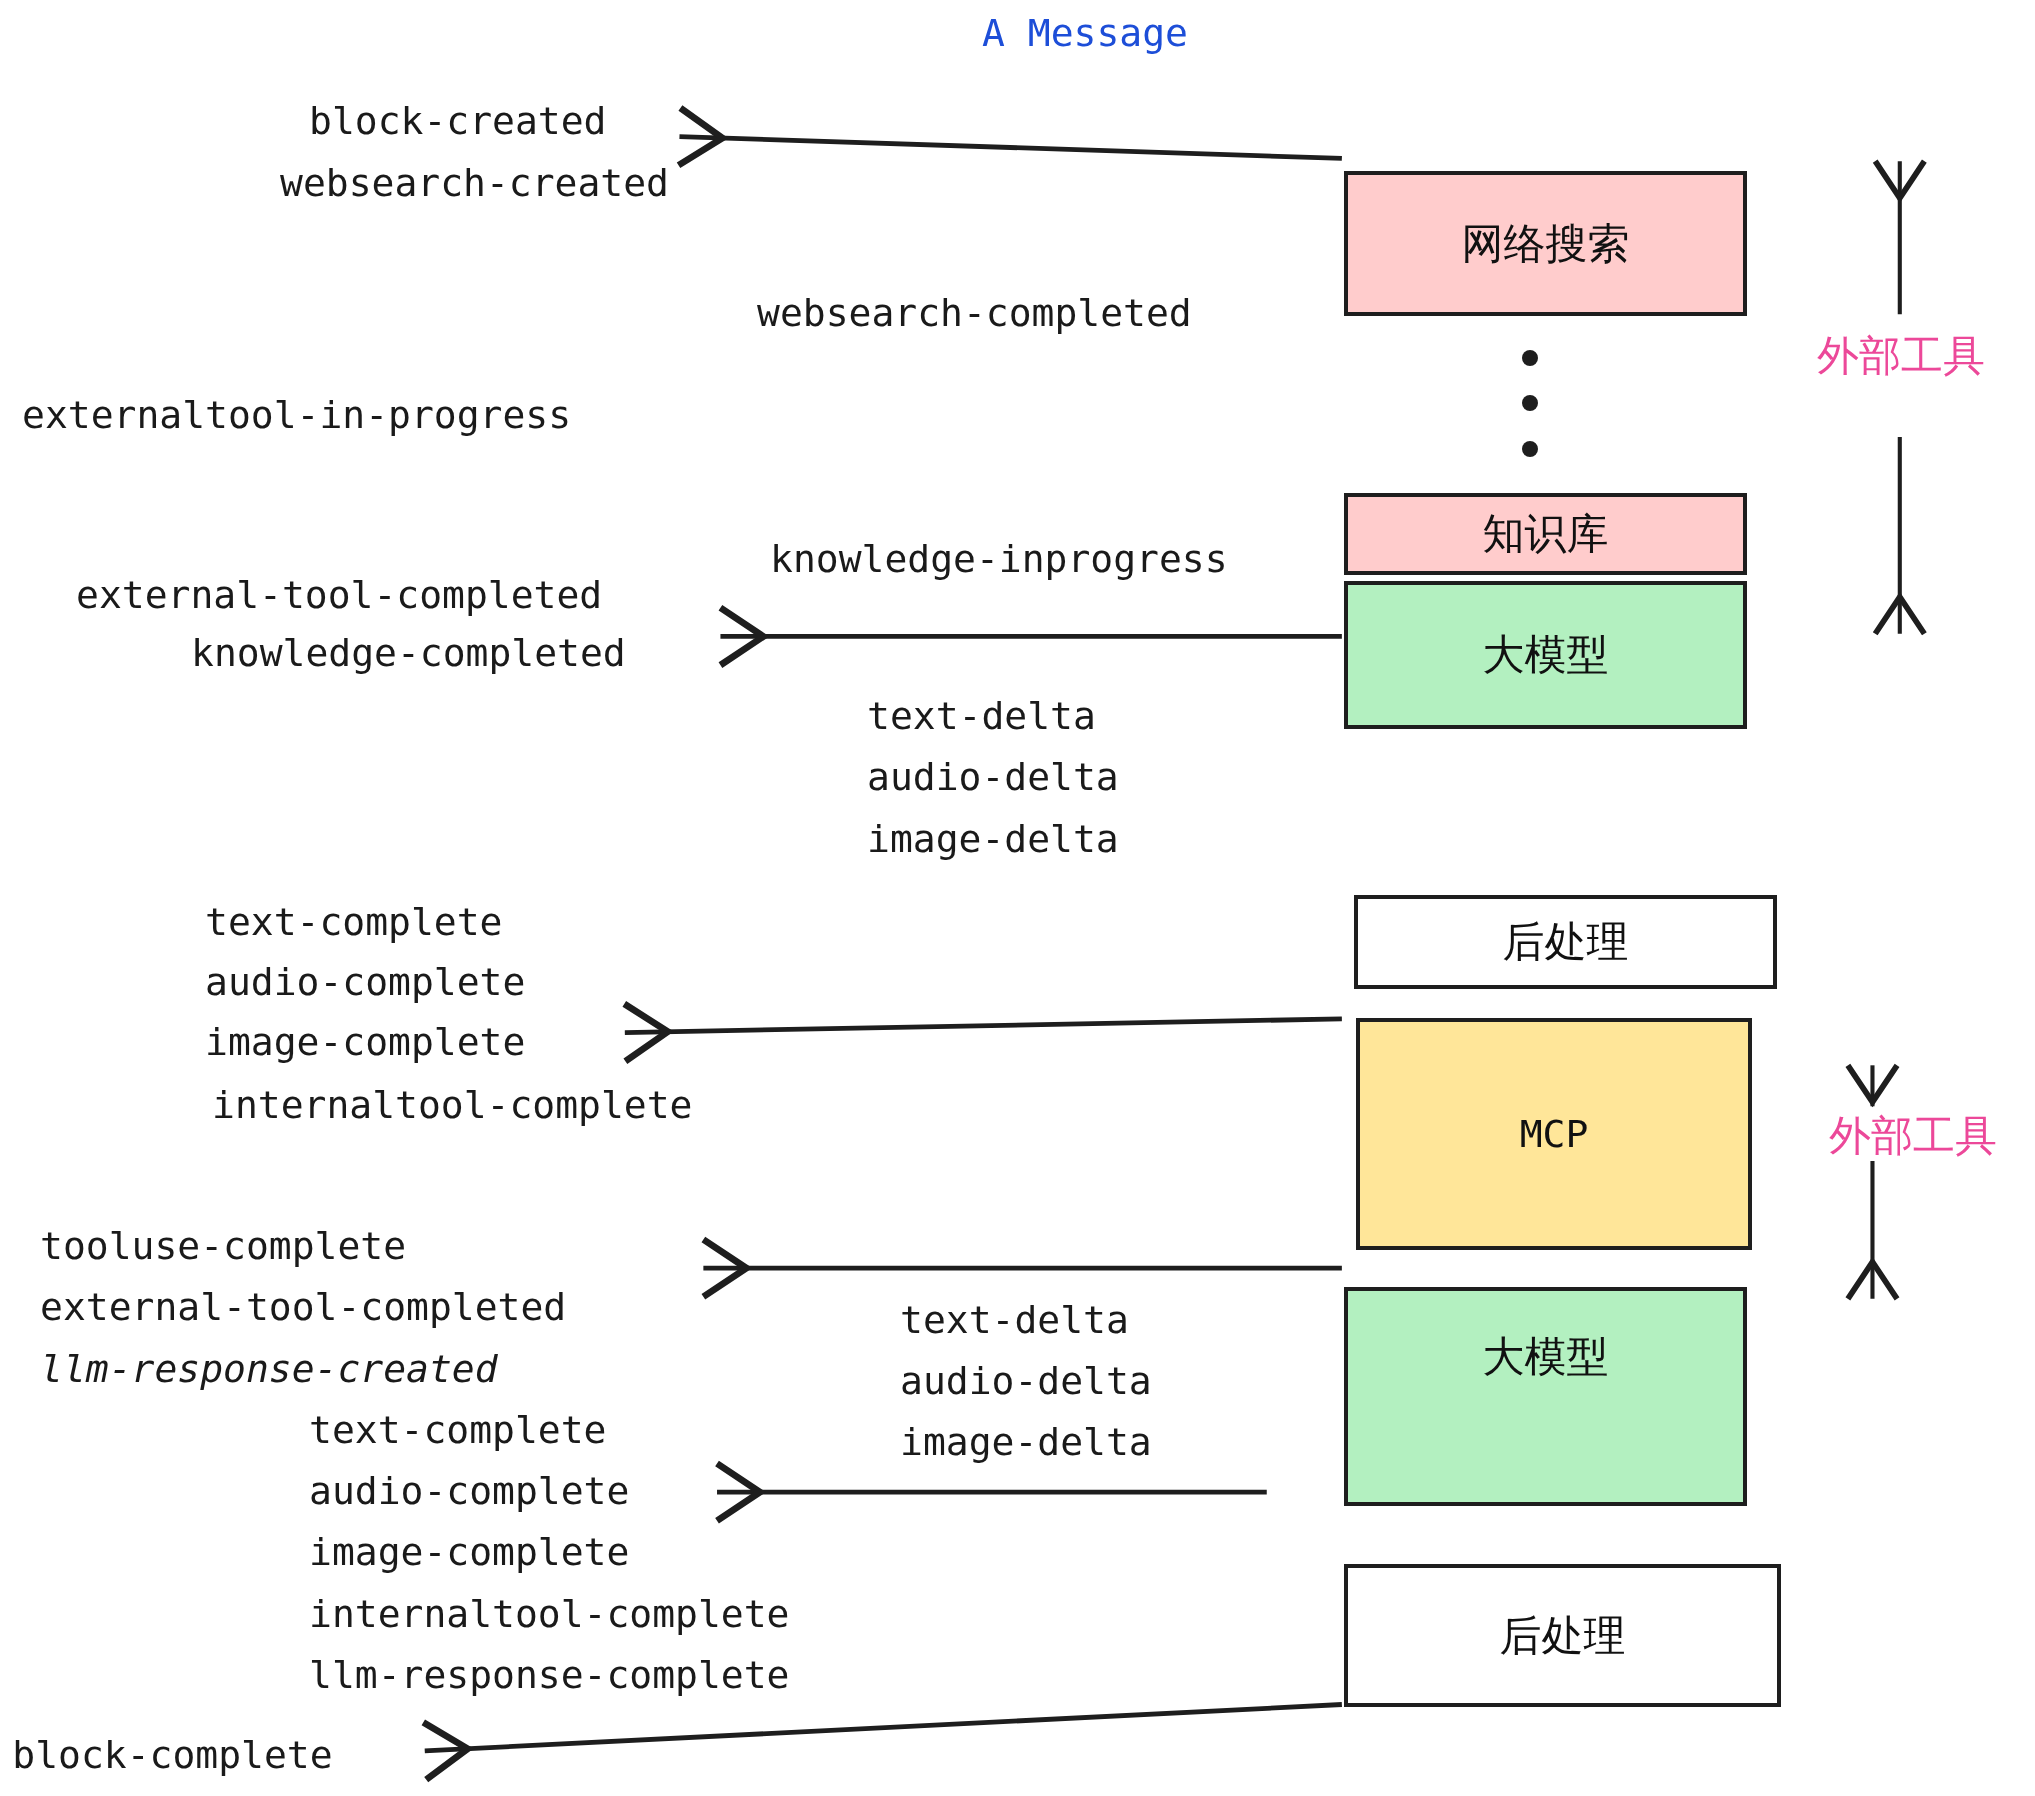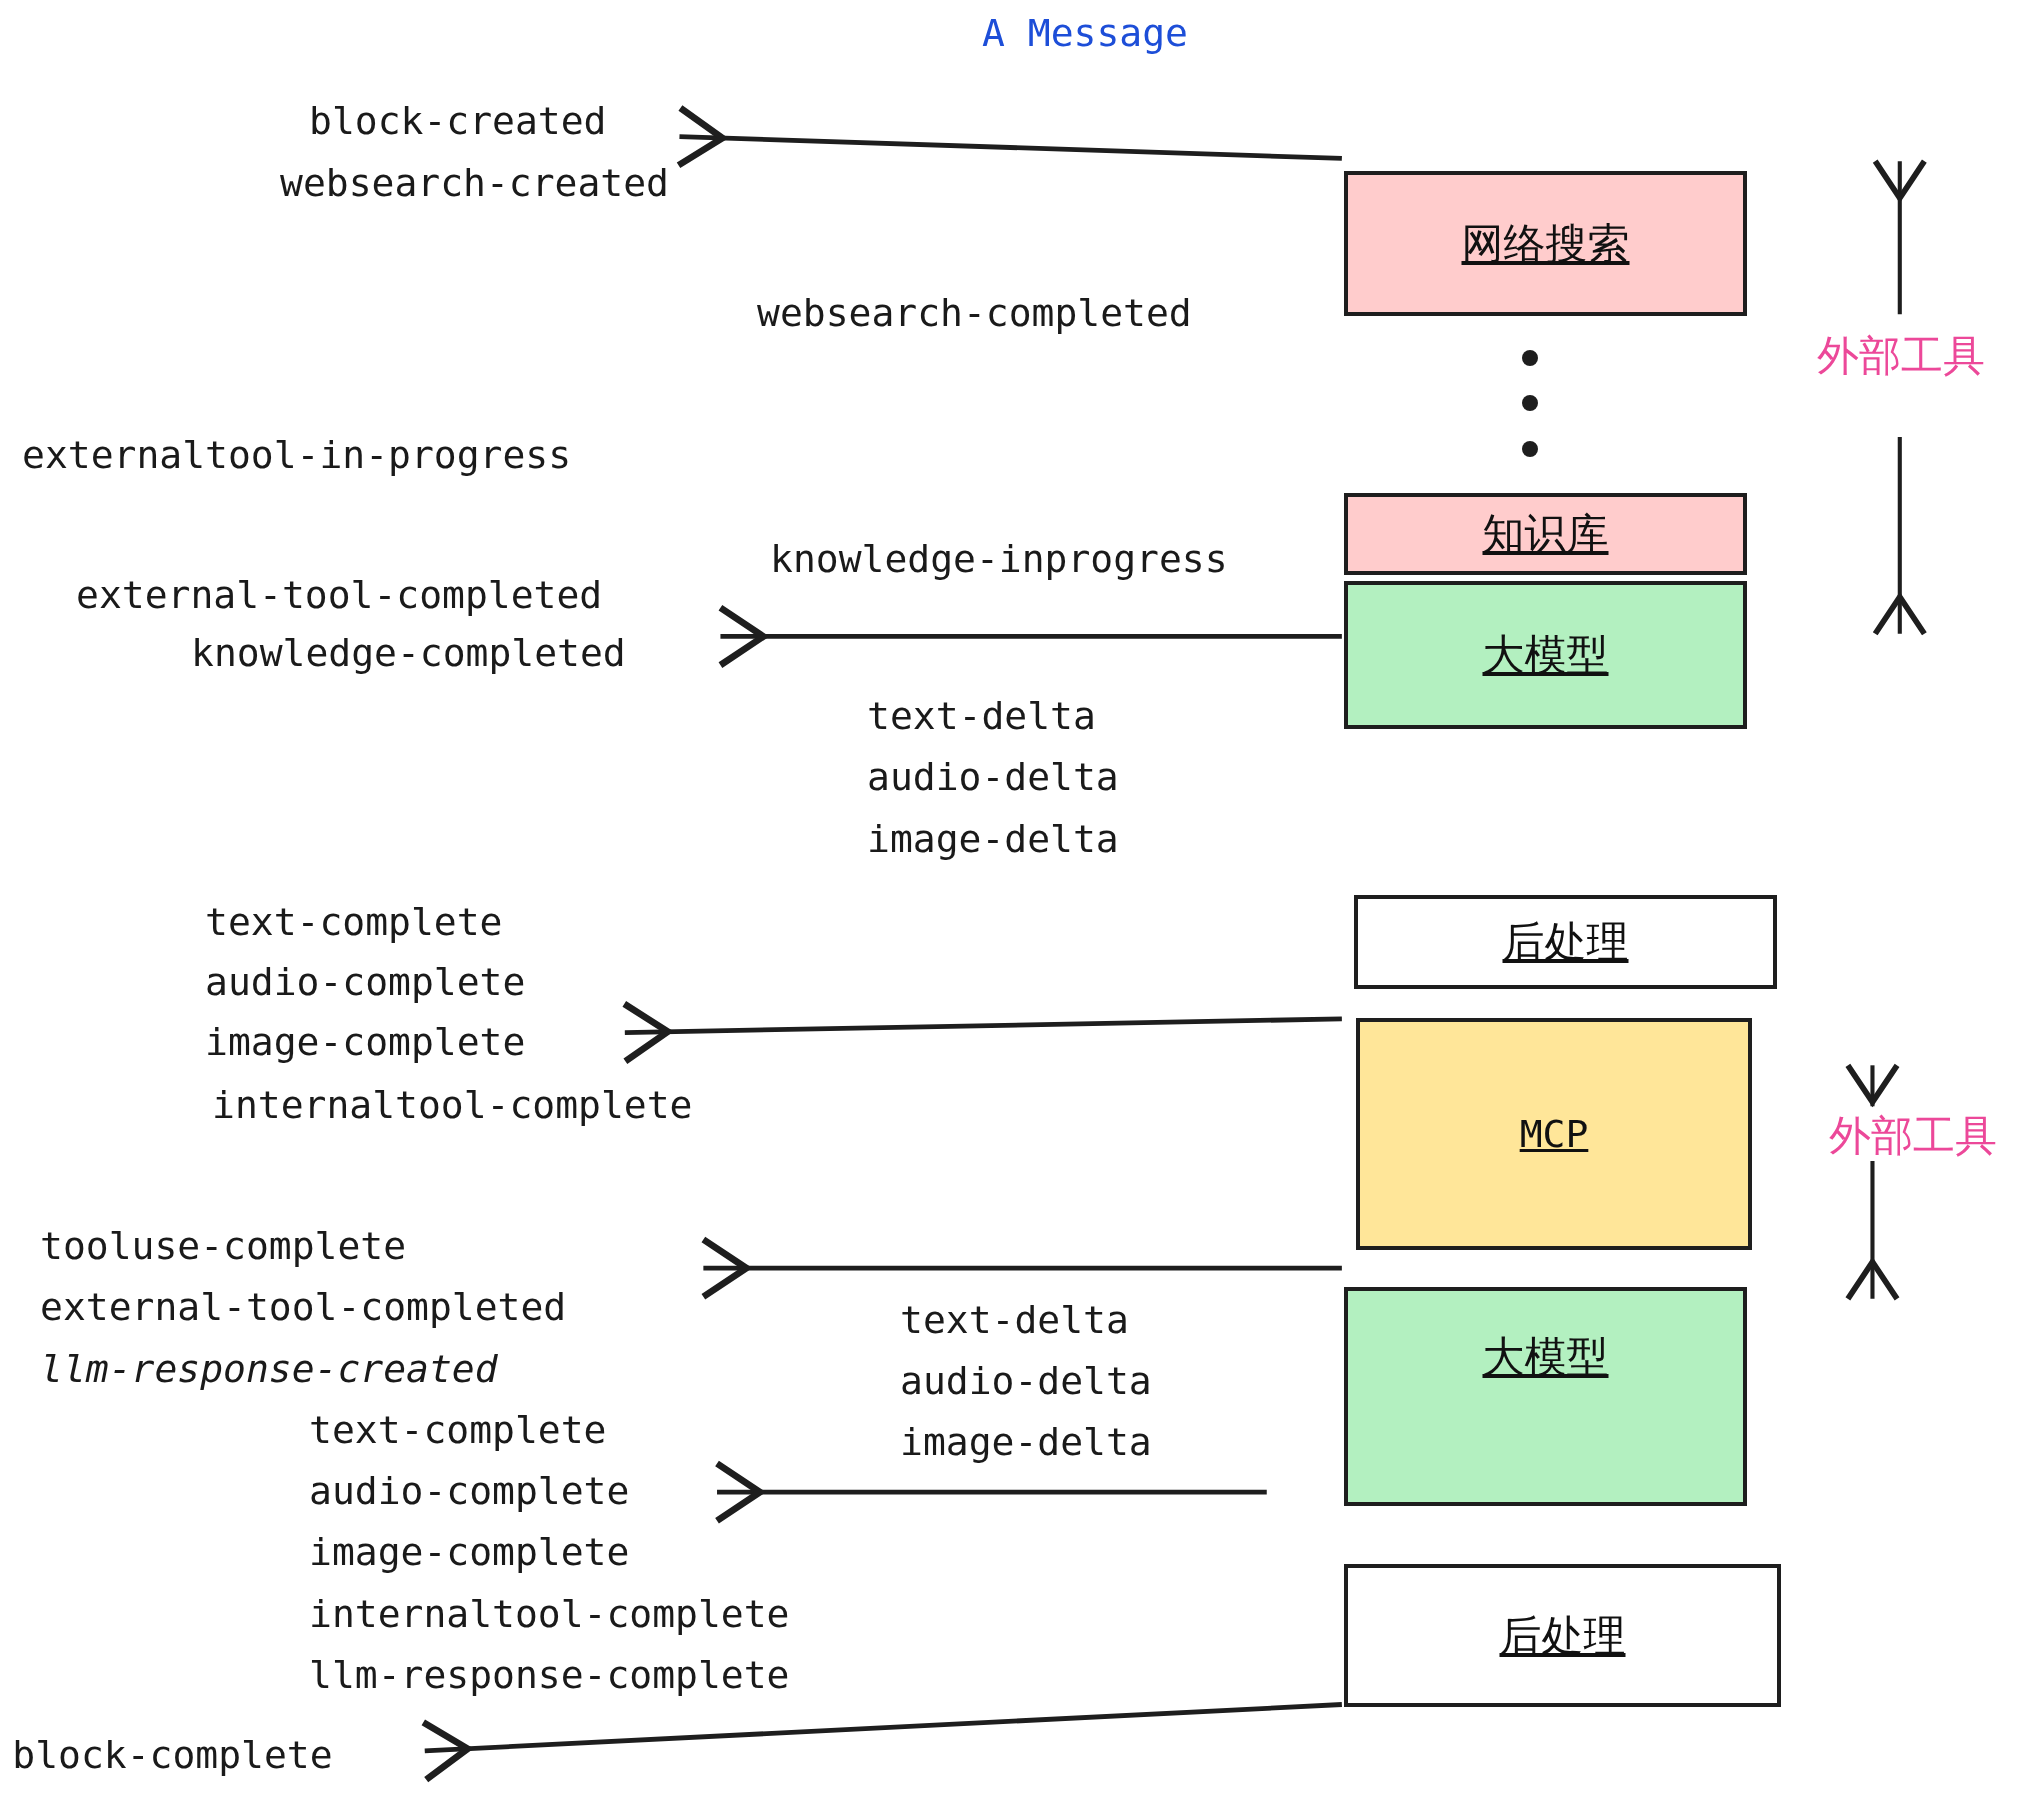--- a/index.html
+++ b/index.html
@@ -33,21 +33,20 @@
     line-height: 1;
   }
   .node {
     position: absolute;
     box-sizing: border-box;
     border: 4.1px solid #1e1e1e;
     display: flex;
     align-items: center;
     justify-content: center;
     color: #111111;
-    text-decoration: underline;
   }
   .node-label {
     font-family: "DejaVu Sans", sans-serif;
     font-size: 42px;
     line-height: 1;
     color: #111111;
   }
   .node-label.latin {
     font-family: "DejaVu Sans Mono", monospace;
     font-size: 38px;
@@ -138,21 +137,21 @@
   <div class="dot" style="left:1522px; top:350px;"></div>
   <div class="dot" style="left:1522px; top:395px;"></div>
   <div class="dot" style="left:1522px; top:441px;"></div>
 
   <div class="side-label" style="left:1817px; top:335px;">外部工具</div>
   <div class="side-label" style="left:1829px; top:1115px;">外部工具</div>
 
   <div class="lbl" style="left:309px; top:102px;">block-created</div>
   <div class="lbl" style="left:280px; top:164px;">websearch-created</div>
   <div class="lbl" style="left:757px; top:294px;">websearch-completed</div>
-  <div class="lbl" style="left:22px; top:396px;margin-top:40px;">externaltool-in-progress</div>
+  <div class="lbl" style="left:22px; top:396px;">externaltool-in-progress</div>
   <div class="lbl" style="left:770px; top:540px;">knowledge-inprogress</div>
   <div class="lbl" style="left:76px; top:576px;">external-tool-completed</div>
   <div class="lbl" style="left:191px; top:634px;">knowledge-completed</div>
   <div class="lbl" style="left:867px; top:697px;">text-delta</div>
   <div class="lbl" style="left:867px; top:758px;">audio-delta</div>
   <div class="lbl" style="left:867px; top:820px;">image-delta</div>
   <div class="lbl" style="left:205px; top:903px;">text-complete</div>
   <div class="lbl" style="left:205px; top:963px;">audio-complete</div>
   <div class="lbl" style="left:205px; top:1023px;">image-complete</div>
   <div class="lbl" style="left:212px; top:1086px;">internaltool-complete</div>

